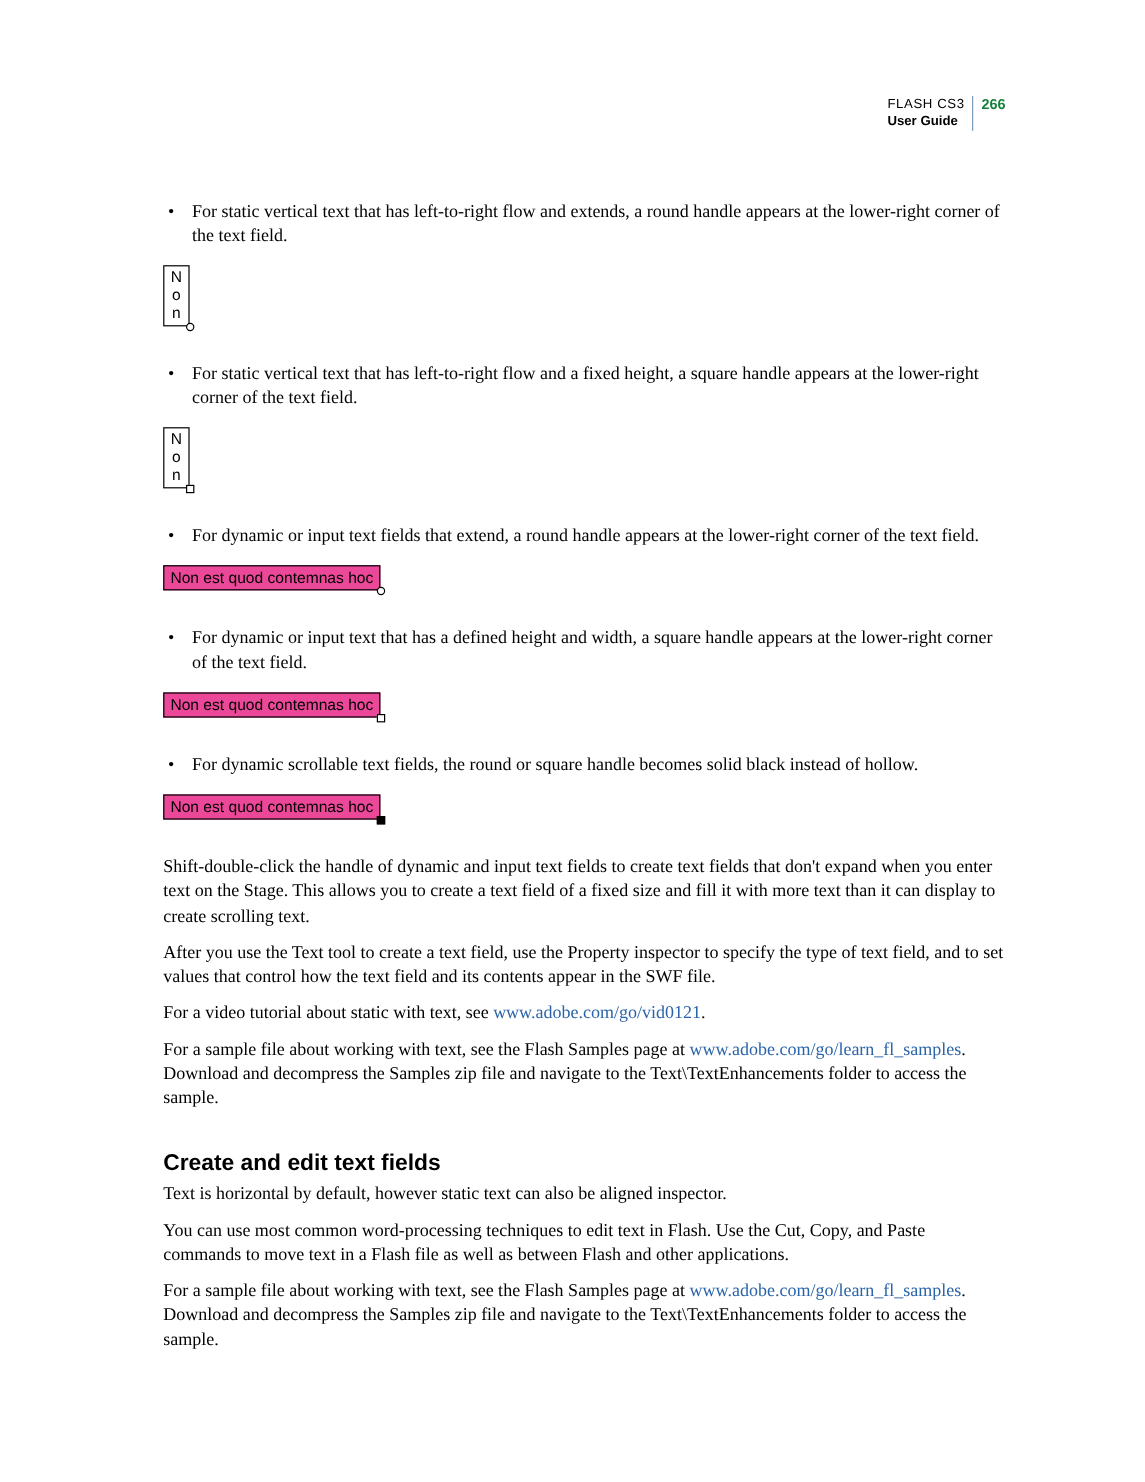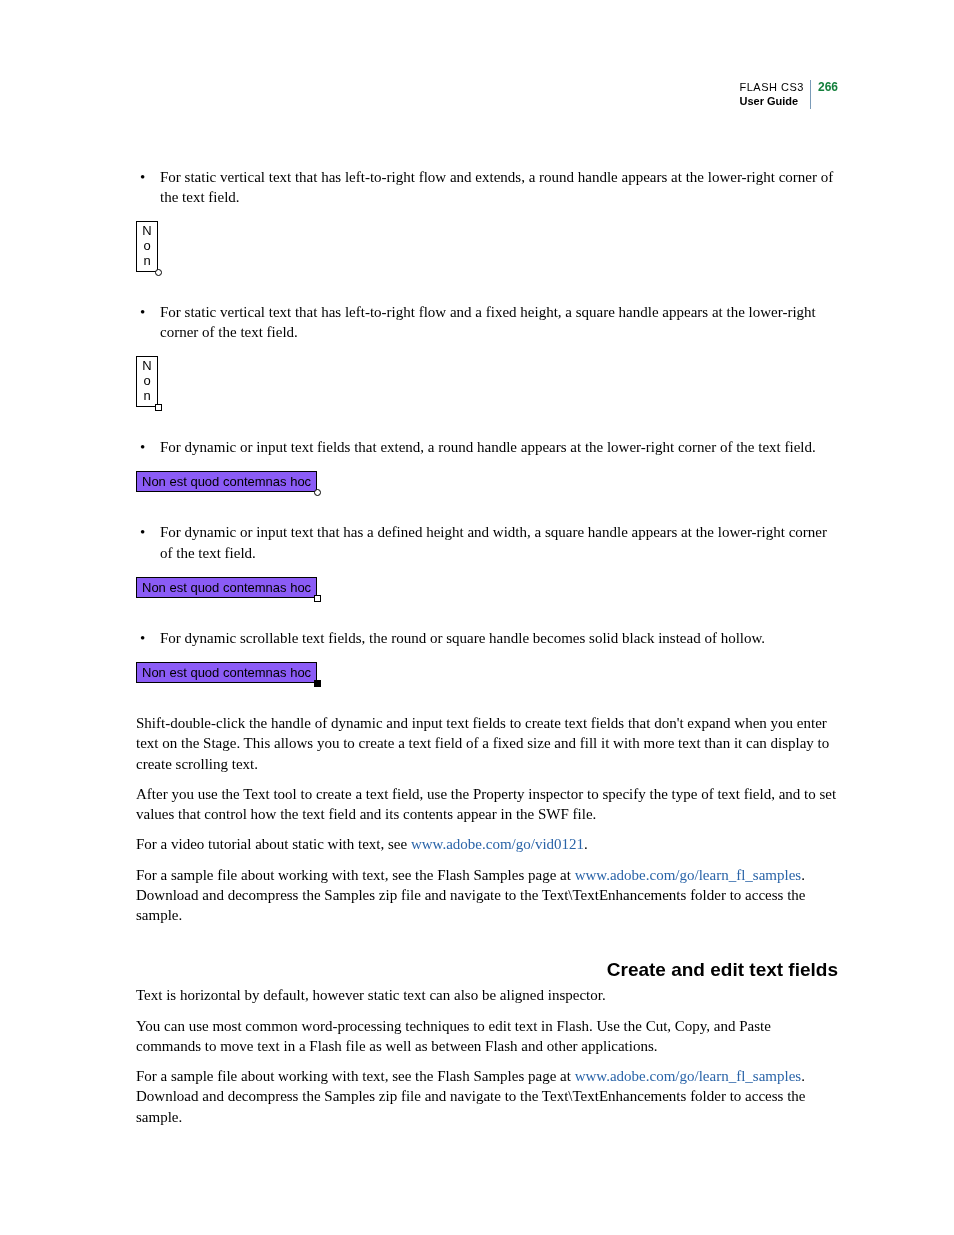--- a/index.html
+++ b/index.html
@@ -67,21 +67,21 @@
     font-family: Arial, Helvetica, sans-serif;
     font-size: 13px;
     line-height: 1.15;
     padding: 2px 4px;
     width: 12px;
     text-align: center;
   }
   .fig-vert span { display: block; }
   .fig-horiz {
     border: 1px solid #000;
-    background: #8b5cf6;
+    background: #ec4899;
     font-family: Arial, Helvetica, sans-serif;
     font-size: 13px;
     line-height: 1;
     padding: 3px 5px;
     white-space: nowrap;
   }
   .handle {
     position: absolute;
     width: 7px;
     height: 7px;
@@ -91,21 +91,20 @@
   }
   .handle.round { border-radius: 50%; }
   .handle.solid { background: #000; }
   .handle.br { right: -4px; bottom: -4px; }
   a.link { color: #2a64a8; text-decoration: none; }
   h2.section {
     font-family: "Myriad Pro", Arial, Helvetica, sans-serif;
     font-weight: bold;
     font-size: 19px;
     margin: 34px 0 4px 0;
-    text-align: right;
   }
 </style>
 </head>
 <body>
 
 <div class="page">
 
   <div class="header">
     <span class="header-inner">
       <span class="header-line1">FLASH CS3</span><br>

